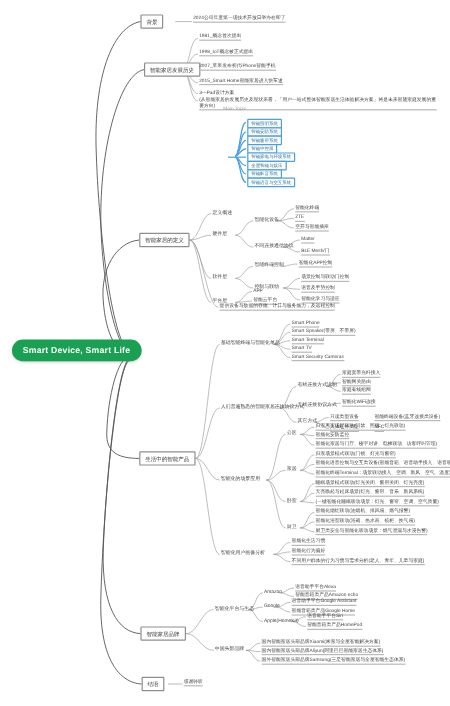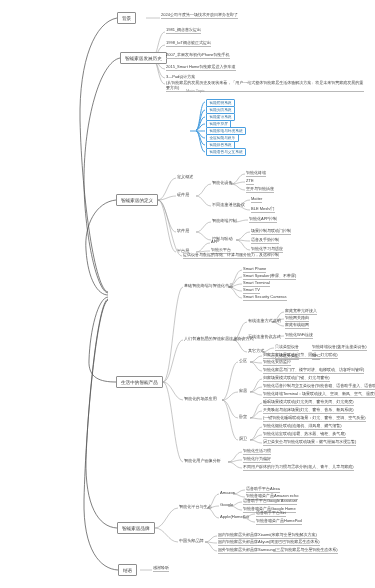--- a/index.html
+++ b/index.html
@@ -159,20 +159,21 @@
       <path d="M196 130 C 200 130, 200 117, 205 117"></path>
       <path d="M196 130 C 200 130, 200 124, 205 124"></path>
       <path d="M196 131 C 200 131, 200 131, 205 131"></path>
       <path d="M196 131 C 200 131, 200 138, 205 138"></path>
       <path d="M196 131 C 200 131, 200 145, 205 145"></path>
       <path d="M196 131 C 200 131, 200 152, 205 152"></path>
       <path d="M190 131 L 196 131"></path>
     </g>
   </svg>
 
+  <div class="node root">Smart Device, Smart Life</div>
 
   <div class="node l1" style="left:117px;top:12px;">背景</div>
   <div class="node l3 uline" style="left:161px;top:13px;">2024公司年度第一场技术开放日举办在即了</div>
 
   <div class="node l1" style="left:120px;top:52px;">智能家居发展历史</div>
   <div class="node l3 uline" style="left:166px;top:28px;">1981_概念首次提出</div>
   <div class="node l3 uline" style="left:166px;top:41px;">1998_IoT概念被正式提出</div>
   <div class="node l3 uline" style="left:166px;top:53px;">2007_苹果发布初代iPhone智能手机</div>
   <div class="node l3 uline" style="left:166px;top:65px;">2015_Smart Home智能家居进入快车道</div>
   <div class="node l3" style="left:166px;top:75px;">3—Pad设计方案</div>

